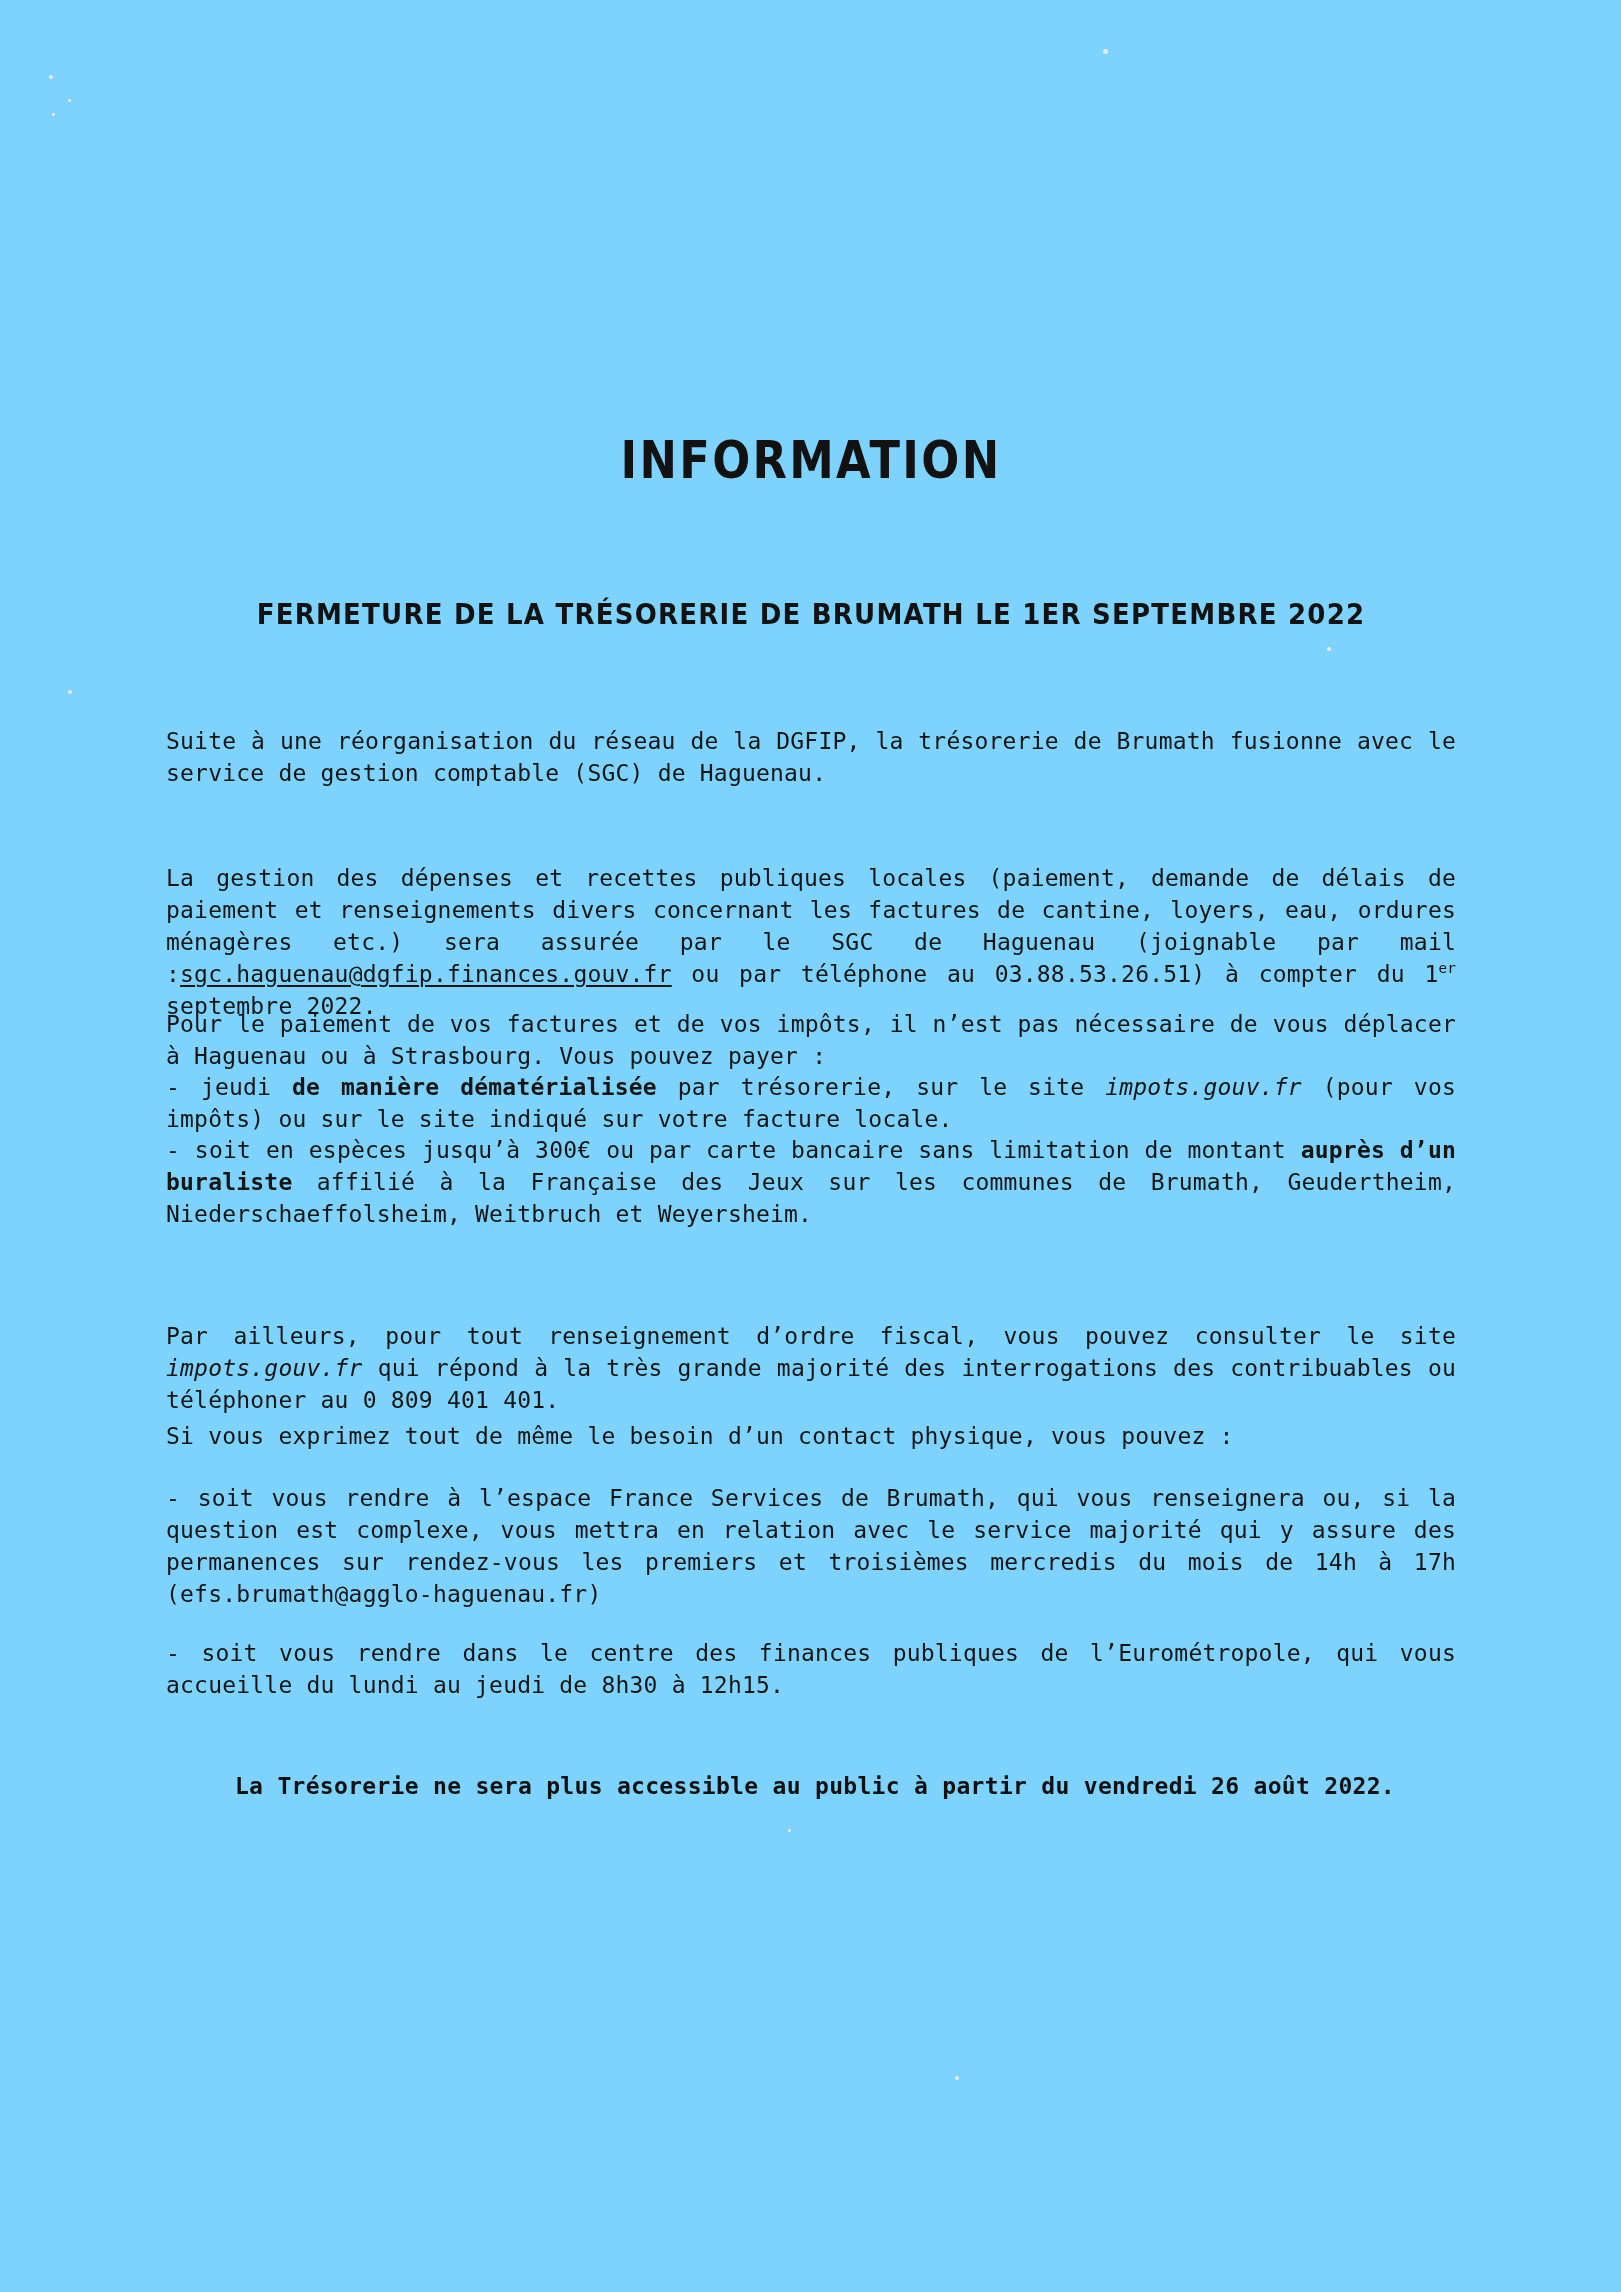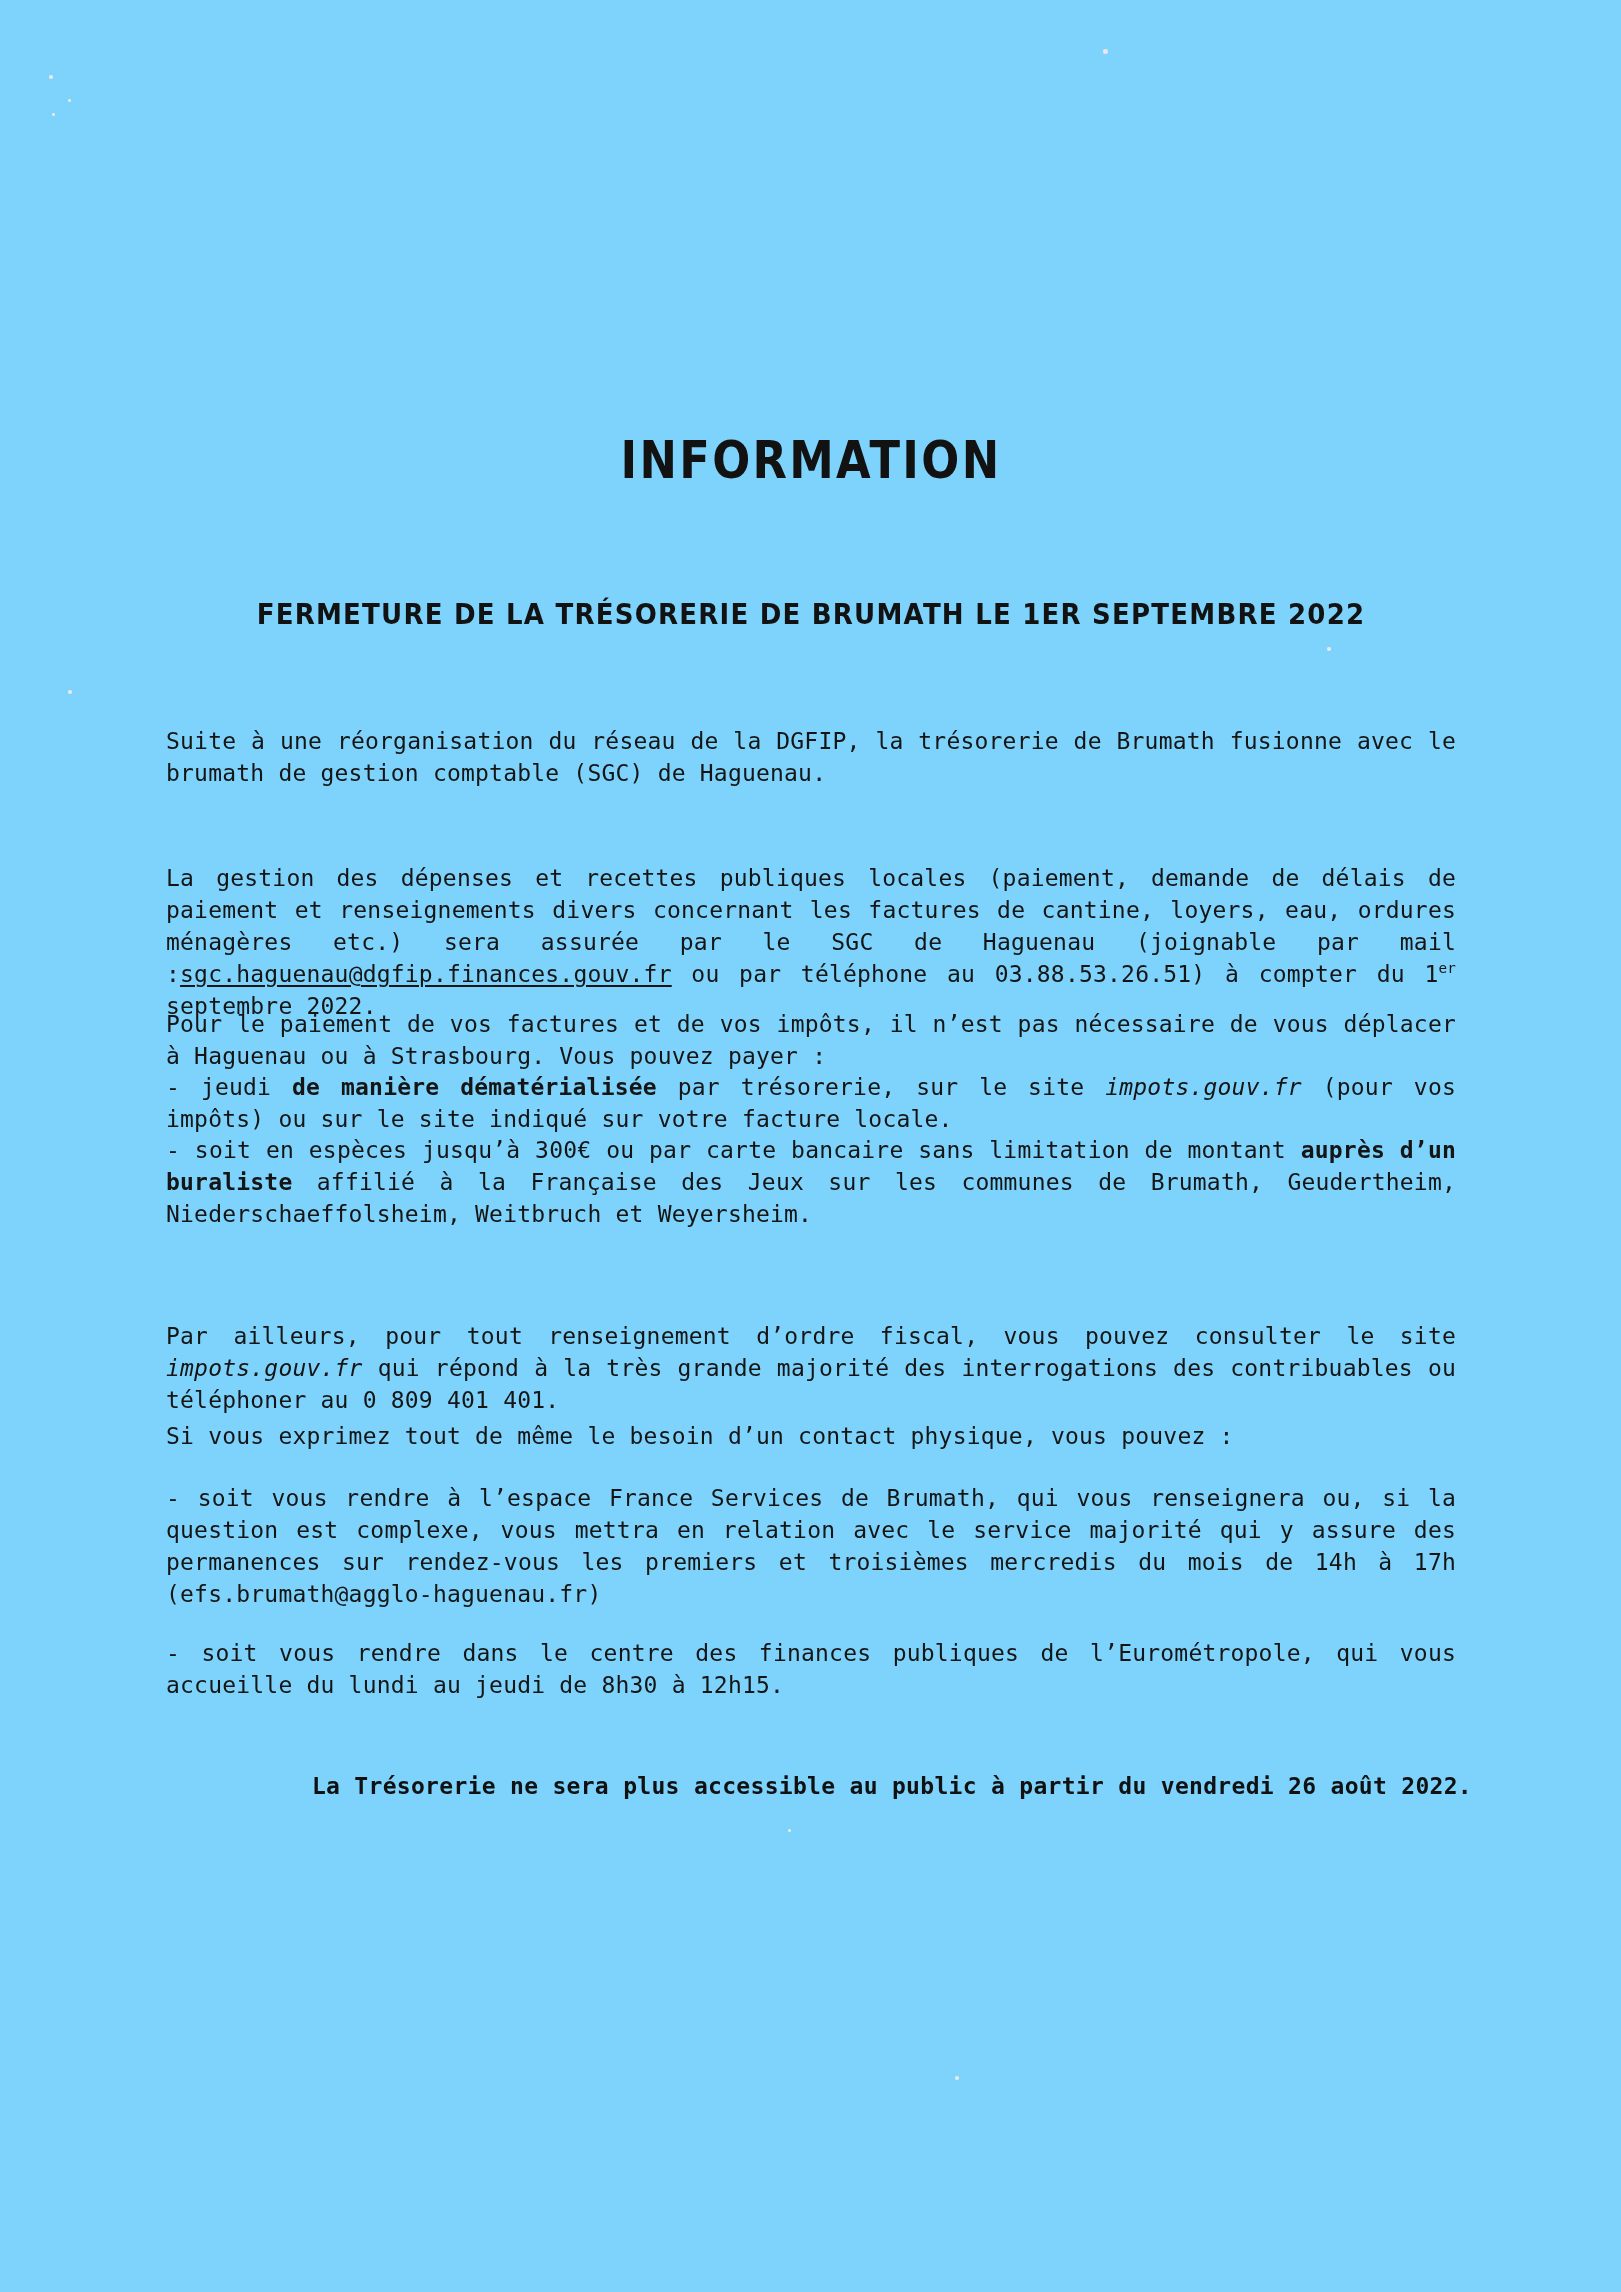--- a/index.html
+++ b/index.html
@@ -96,27 +96,27 @@
     text-underline-offset: 2.7px;
   }
   sup {
     font-size: 0.62em;
     vertical-align: super;
     line-height: 0;
   }
 
   .closing {
     position: absolute;
-    left: 16px;
+    left: 4px;
     width: 1290px;
     font-size: 23px;
     line-height: 35px;
     font-weight: 700;
     letter-spacing: 0.3px;
-    text-align: right;
+    text-align: center;
     color: #111111;
   }
 </style>
 </head>
 <body>
 
 <div class="page">
 
   <div class="speckle" style="left:49px;  top:75px;  width:3.6px; height:3.6px;"></div>
   <div class="speckle" style="left:68px;  top:99px; width:2.7px; height:2.7px;"></div>
@@ -127,21 +127,21 @@
   <div class="speckle" style="left:1327px;top:647px; width:3.6px; height:3.6px;"></div>
   <div class="speckle" style="left:788px; top:1829px;width:2.7px; height:2.7px;"></div>
 
   <div class="content">
 
     <div class="doc-title">INFORMATION</div>
 
     <div class="doc-subtitle">FERMETURE DE LA TRÉSORERIE DE BRUMATH LE 1ER SEPTEMBRE 2022</div>
 
     <div class="body-block" style="top:725px;">
-      <p class="justify-left-last"><span>Suite à une réorganisation du réseau de la DGFIP, la trésorerie de Brumath fusionne avec le brumath de gestion comptable (SGC) de Haguenau.</span></p>
+      <p class="justify-left-last"><span>Suite à une réorganisation du réseau de la DGFIP, la trésorerie de Brumath fusionne avec le service de gestion comptable (SGC) de Haguenau.</span></p>
     </div>
 
     <div class="body-block justify-left-last" style="top:862px;">
       <p><span>La gestion des dépenses et recettes publiques locales (paiement, demande de délais de paiement et renseignements divers concernant les factures de cantine, loyers, eau, ordures ménagères etc.) sera assurée par le SGC de Haguenau (joignable par mail :</span><span class="u">sgc.haguenau@dgfip.finances.gouv.fr</span><span> ou par téléphone au 03.88.53.26.51) à compter du 1</span><sup>er</sup><span> septembre 2022.</span></p>
     </div>
 
     <div class="body-block" style="top:1008px;">
       <p class="justify-left-last"><span>Pour le paiement de vos factures et de vos impôts, il n’est pas nécessaire de vous déplacer à Haguenau ou à Strasbourg. Vous pouvez payer :</span></p>
     </div>
 

